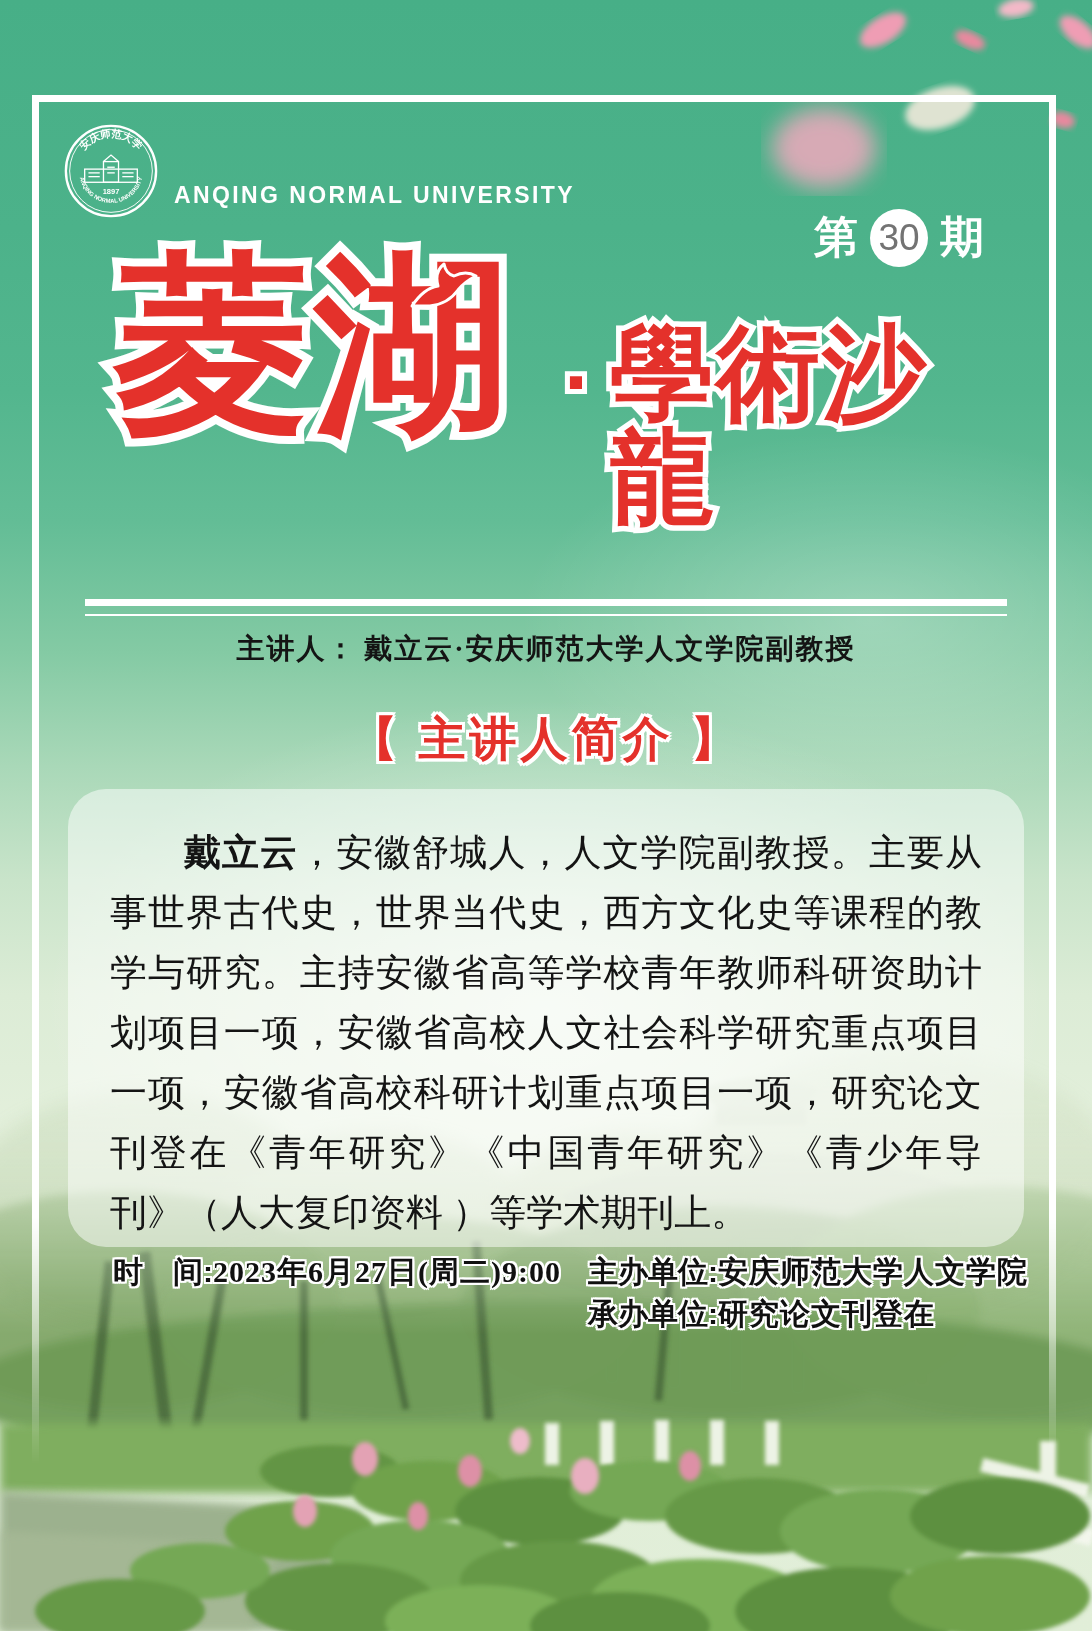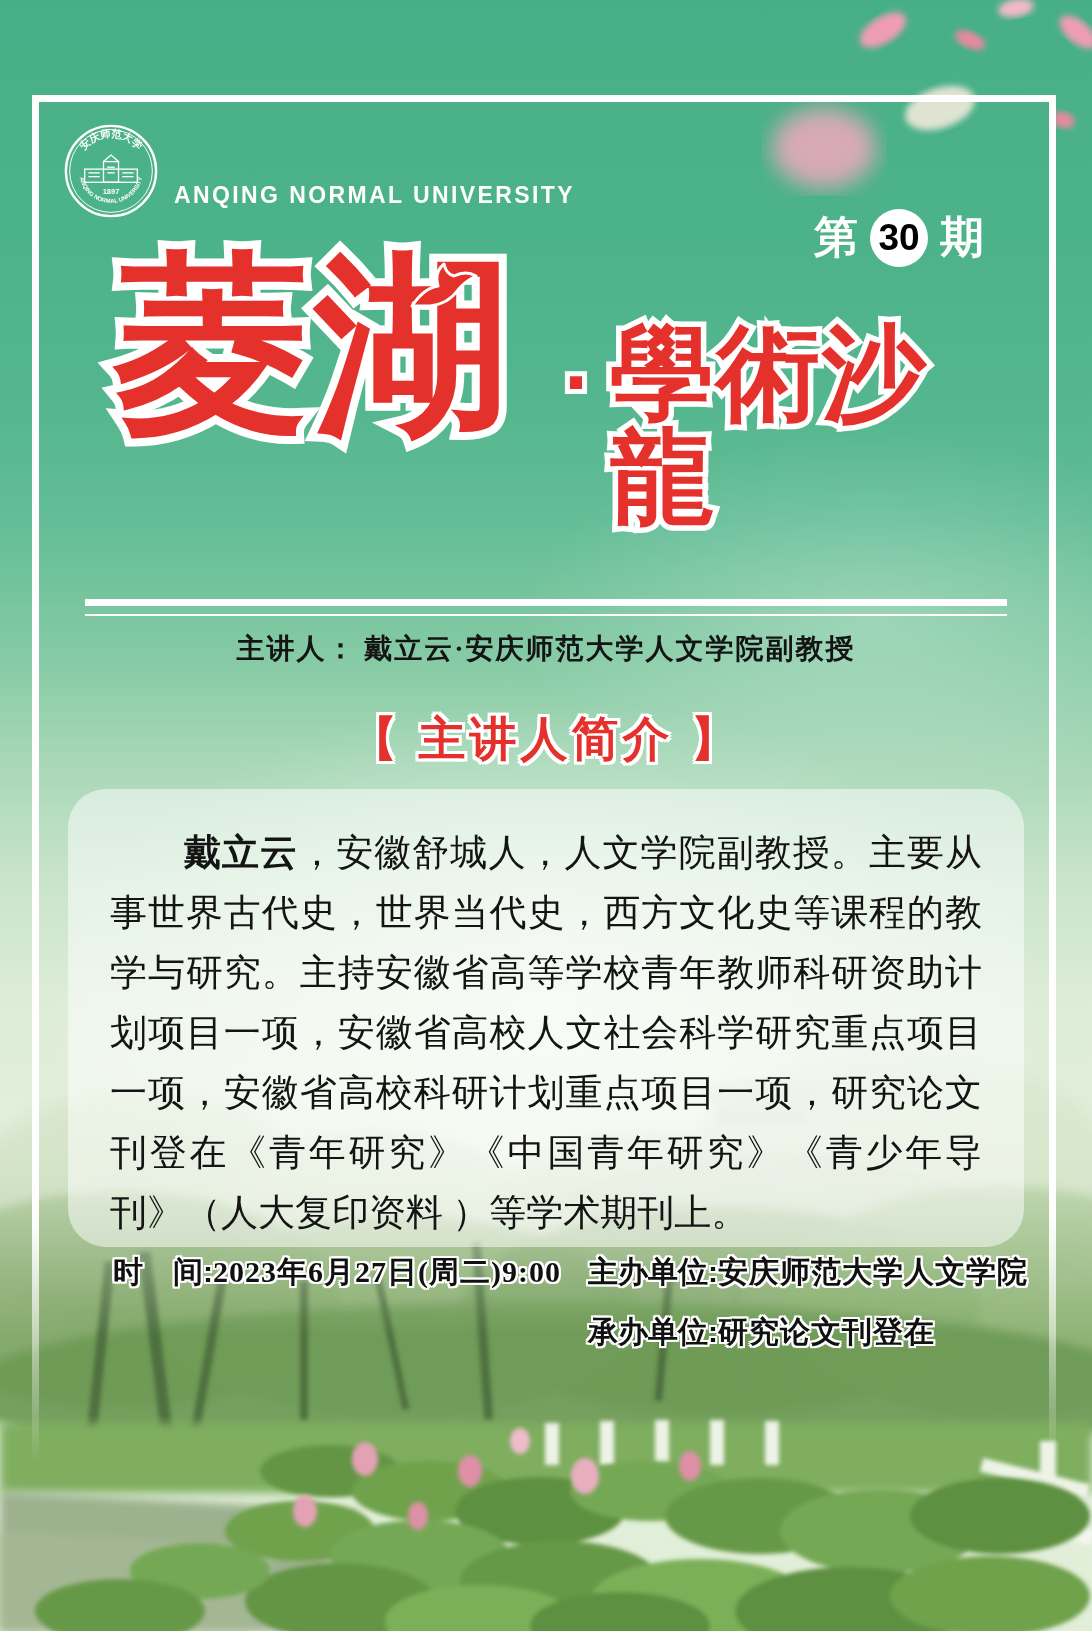--- a/index.html
+++ b/index.html
@@ -26,23 +26,23 @@
   }
 
   
   .logo{position:absolute;left:64px;top:124px;width:94px;height:94px;}
   .univ-cn{position:absolute;left:172px;top:106px;font-family:"Liberation Serif",serif;
     font-weight:700;font-size:56px;color:#fff;letter-spacing:8px;white-space:nowrap;}
   .univ-en{position:absolute;left:174px;top:182px;font-weight:700;font-size:23px;color:#fff;
     letter-spacing:2.4px;white-space:nowrap;}
   .issue{position:absolute;right:108px;top:208px;display:flex;align-items:center;gap:12px;
     color:#fff;font-family:"Liberation Serif",serif;font-weight:700;font-size:44px;}
-  .issue-circle{width:58px;height:58px;border-radius:50%;background:#fff;color:#000000;
+  .issue-circle{width:58px;height:58px;border-radius:50%;background:#fff;color:#737373;
     display:flex;align-items:center;justify-content:center;
-    font-family:"Liberation Sans",sans-serif;font-weight:700;font-size:37px;text-align:right;}
+    font-family:"Liberation Sans",sans-serif;font-weight:400;font-size:37px;text-align:right;}
 
   
   .title-row{position:absolute;left:112px;top:252px;width:900px;height:230px;}
   .otl{position:relative;display:inline-block;line-height:1;}
   .otl .stroke{position:absolute;left:0;top:0;color:#fff;-webkit-text-stroke:16px #ffffff;
     text-stroke:16px #ffffff;z-index:0;}
   .otl .fill{position:relative;color:#e4312b;z-index:1;}
   .t-main{position:absolute;left:0;top:-4px;font-size:196px;font-weight:800;
     font-family:"Liberation Sans",sans-serif;letter-spacing:6px;}
   .t-dot{position:absolute;left:452px;top:86px;font-size:86px;font-weight:800;}
@@ -74,21 +74,21 @@
     background:rgba(255,255,255,.50);border-radius:38px;}
   .bio-text{margin:34px 42px 0 42px;font-family:"Liberation Serif",serif;
     font-size:37px;line-height:60px;color:#141414;text-align:justify;text-indent:2em;}
   .bio-name{font-weight:800;font-family:"Liberation Sans",sans-serif;}
 
   
   .footer-text{position:absolute;left:0;top:1252px;width:100%;font-weight:700;
     font-size:30px;color:#101010;
     text-shadow:-2px -2px 0 #fff,2px -2px 0 #fff,-2px 2px 0 #fff,2px 2px 0 #fff,
       0 -2px 0 #fff,0 2px 0 #fff,-2px 0 0 #fff,2px 0 0 #fff;}
-  .fcol{position:absolute;top:0;display:flex;flex-direction:column;gap:19px;white-space:nowrap;}
+  .fcol{position:absolute;top:0;display:flex;flex-direction:column;gap:1px;white-space:nowrap;}
   .fcol.left{left:113px;}
   .fcol.right{left:588px;}
   .frow .lab{font-family:"Liberation Sans",sans-serif;}
   .frow .val{font-family:"Liberation Serif",serif;letter-spacing:1px;}
 
   
   .photo{position:absolute;left:0;bottom:0;width:1092px;height:660px;}
   .petals{position:absolute;right:0;top:0;width:420px;height:420px;}
 </style>
 </head>

